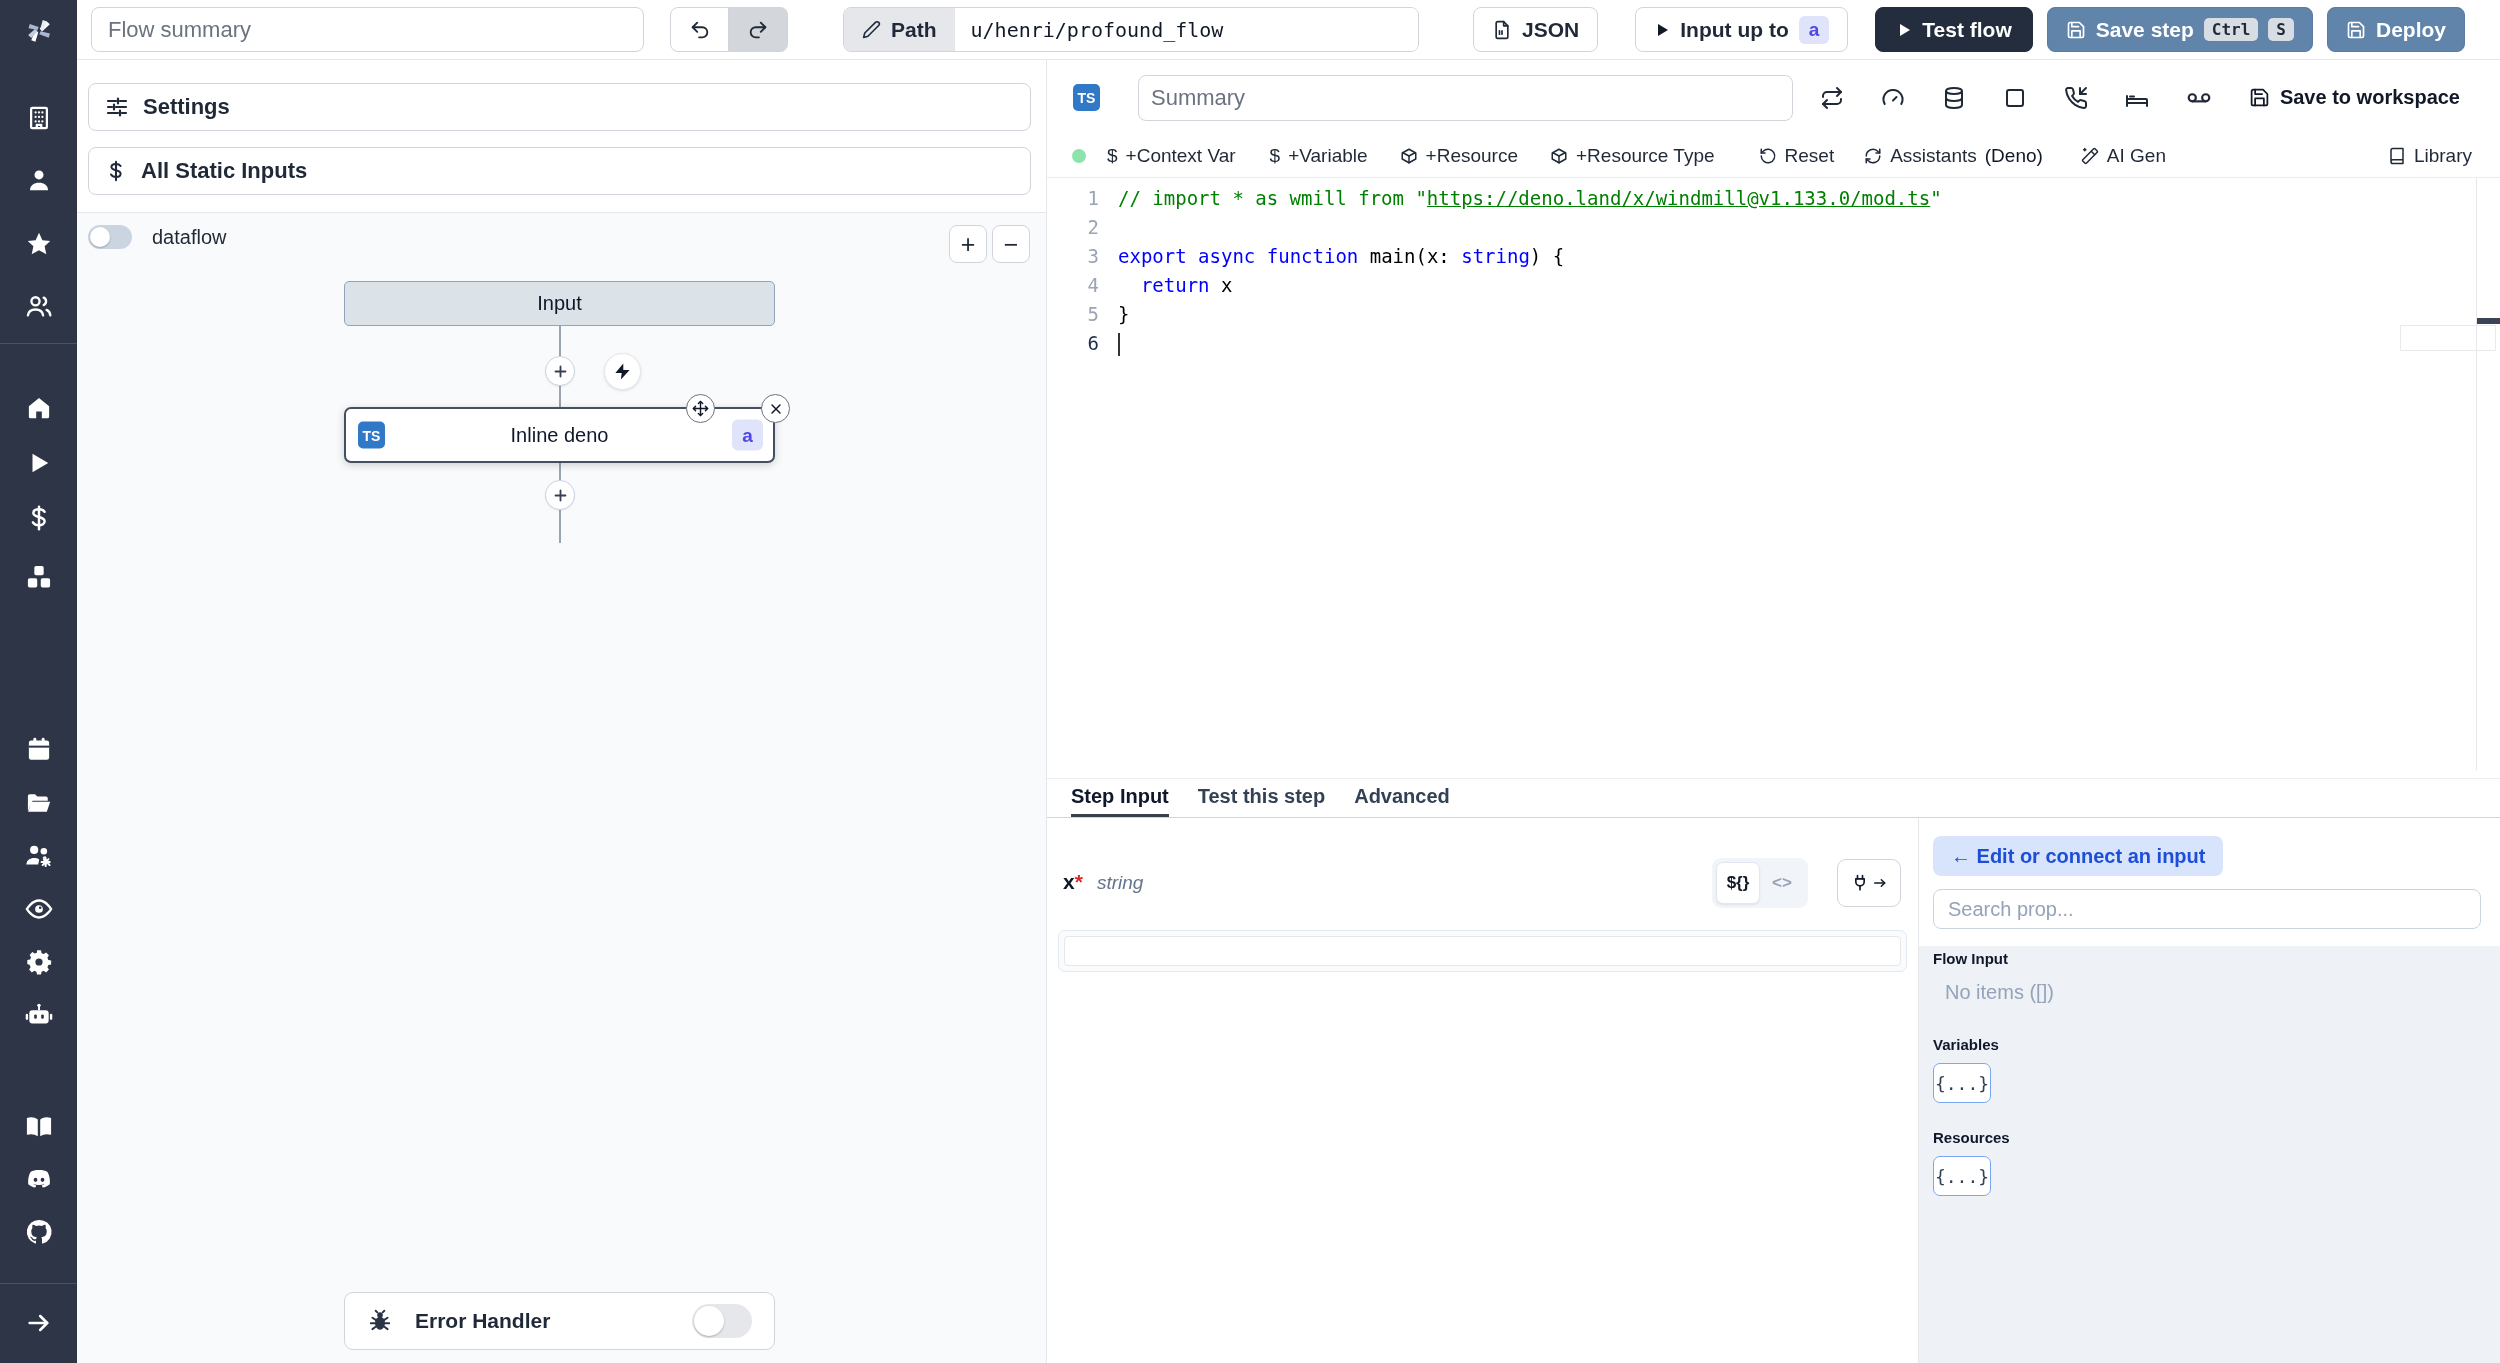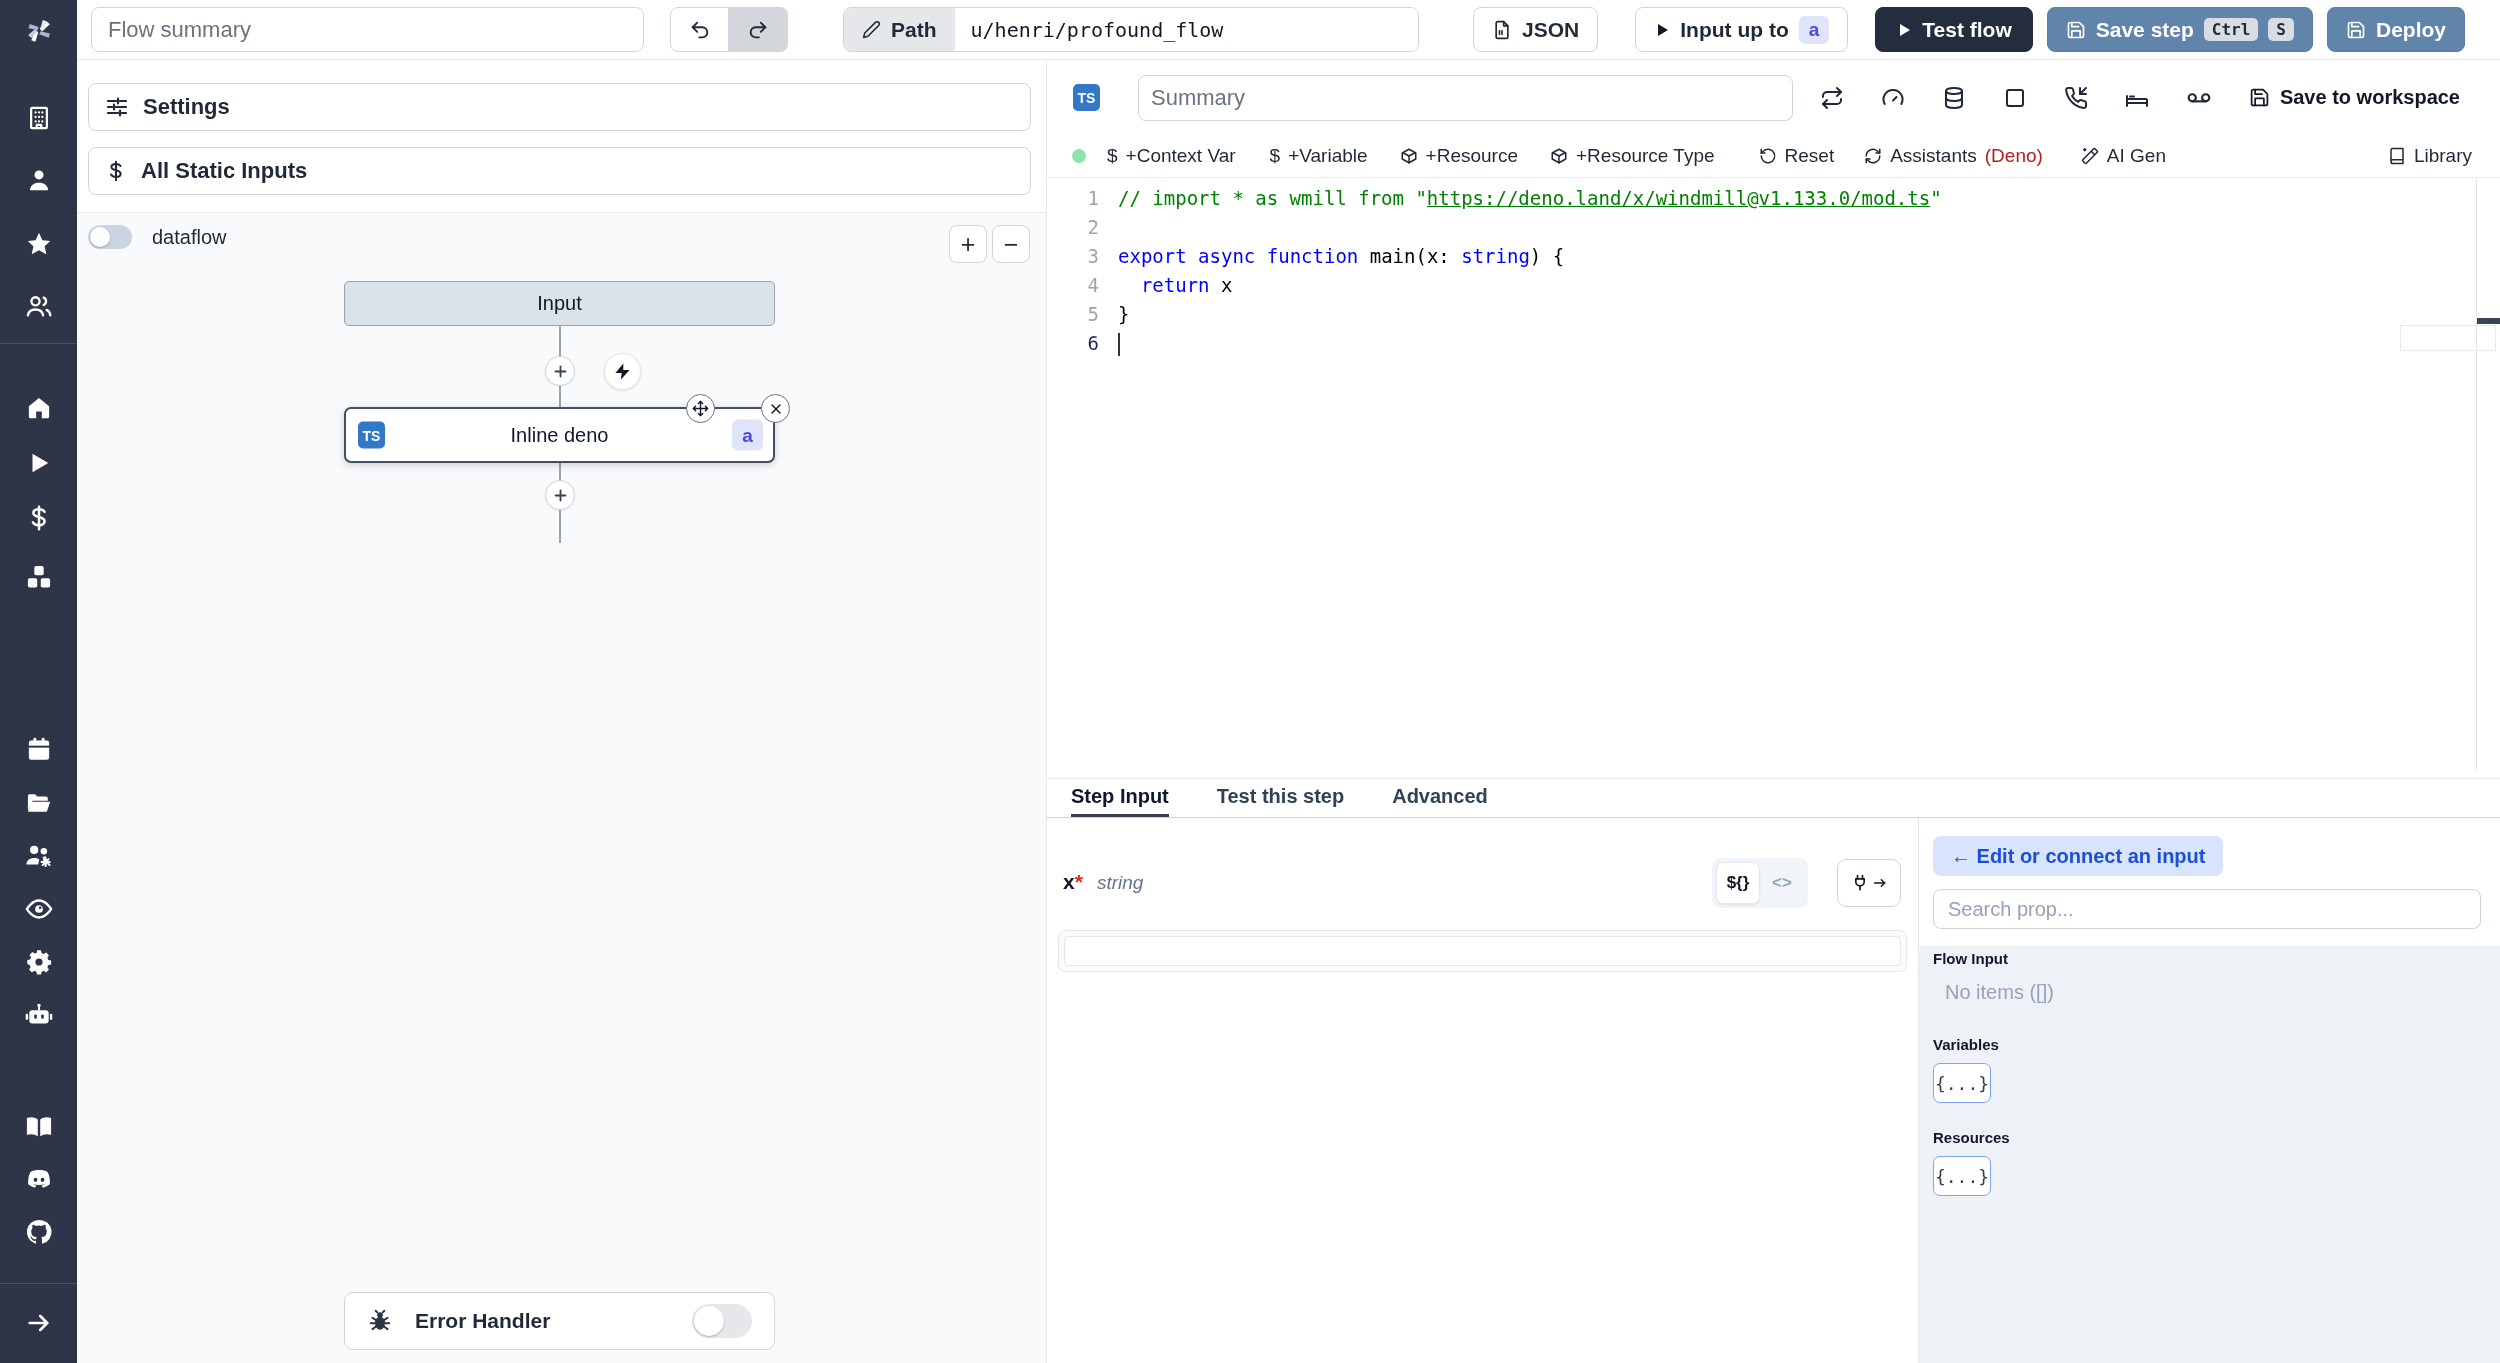--- a/index.html
+++ b/index.html
@@ -77,37 +77,37 @@
                    color:#111827; outline:none; font-family:"Liberation Sans",sans-serif;}
   .summary-input::placeholder { color:#6b7280; }
   .hdr-icons { margin-left:auto; margin-right:40px; display:flex; align-items:center; gap:37px; color:#1f2937; }
   .hdr-ic { cursor:pointer; display:flex; align-items:center; }
   .save-ws { display:flex; align-items:center; gap:10px; font-size:20px; font-weight:600; color:#111827; cursor:pointer; }
 
   .ed-toolbar { position:absolute; left:0; top:75px; width:100%; height:43px; display:flex; align-items:center;
                 border-bottom:1px solid #ececef; font-size:19px; color:#1f2937; }
   .tbar-item { display:flex; align-items:center; gap:8px; cursor:pointer; white-space:nowrap; }
   .status-dot { width:14px; height:14px; border-radius:50%; background:#8ce3ab; margin-left:25px; }
-  .green { color:#b91c1c; }
+  .green { color:#0f172a; }
   .lib { margin-left:auto; margin-right:28px; }
 
   .code-area { position:absolute; left:0; top:118px; width:100%; height:592px; background:#fff; font-family:"DejaVu Sans Mono",monospace; font-size:19px; }
   .code-row { display:flex; height:29px; line-height:29px; }
   .ln { width:52px; text-align:right; color:#9aa4b2; flex:0 0 52px; }
   .ln.active { color:#1e2b50; }
   .lc { padding-left:19px; white-space:pre; color:#000; position:relative; }
   .tok-cmt { color:#008000; } .tok-cmt-link { color:#008000; text-decoration:underline; }
   .tok-kw { color:#0000ff; } .tok-pl { color:#000; }
   .cursor { display:inline-block; width:2px; height:23px; background:#333; vertical-align:middle; }
   .code-vline { position:absolute; right:23px; top:0; width:1px; height:100%; background:#e5e7eb; }
   .code-mark { position:absolute; right:0; top:140px; width:23px; height:6px; background:#3a4456; }
   .code-viewport { position:absolute; right:4px; top:147px; width:96px; height:26px; border:1px solid #e8eaed; }
 
   .tabs-row { position:absolute; left:0; top:718px; width:100%; height:40px; border-top:1px solid #ececef; border-bottom:1px solid #d1d5db;
-              display:flex; align-items:stretch; gap:48px; padding-left:24px; background:#fff; }
+              display:flex; align-items:stretch; gap:29px; padding-left:24px; background:#fff; }
   .tab { display:flex; align-items:center; font-size:20px; font-weight:600; color:#334155; cursor:pointer; border-bottom:3px solid transparent; }
   .tab.active { color:#0f172a; border-bottom:3px solid #39404e; }
 
   .bottom-area { position:absolute; left:0; top:758px; width:100%; height:545px; background:#fff; }
   .ba-left { position:absolute; left:0; top:0; width:871px; height:100%; }
   .arg-line { position:absolute; left:16px; top:52px; display:flex; align-items:baseline; }
   .arg-name { font-size:21px; font-weight:700; color:#111827; }
   .arg-req { color:#dc2626; font-size:21px; font-weight:700; }
   .arg-type { margin-left:14px; font-size:19px; font-style:italic; color:#64748b; }
   .seg-group { position:absolute; left:665px; top:40px; background:#f1f5f9; border-radius:9px; padding:4px; display:flex; }

